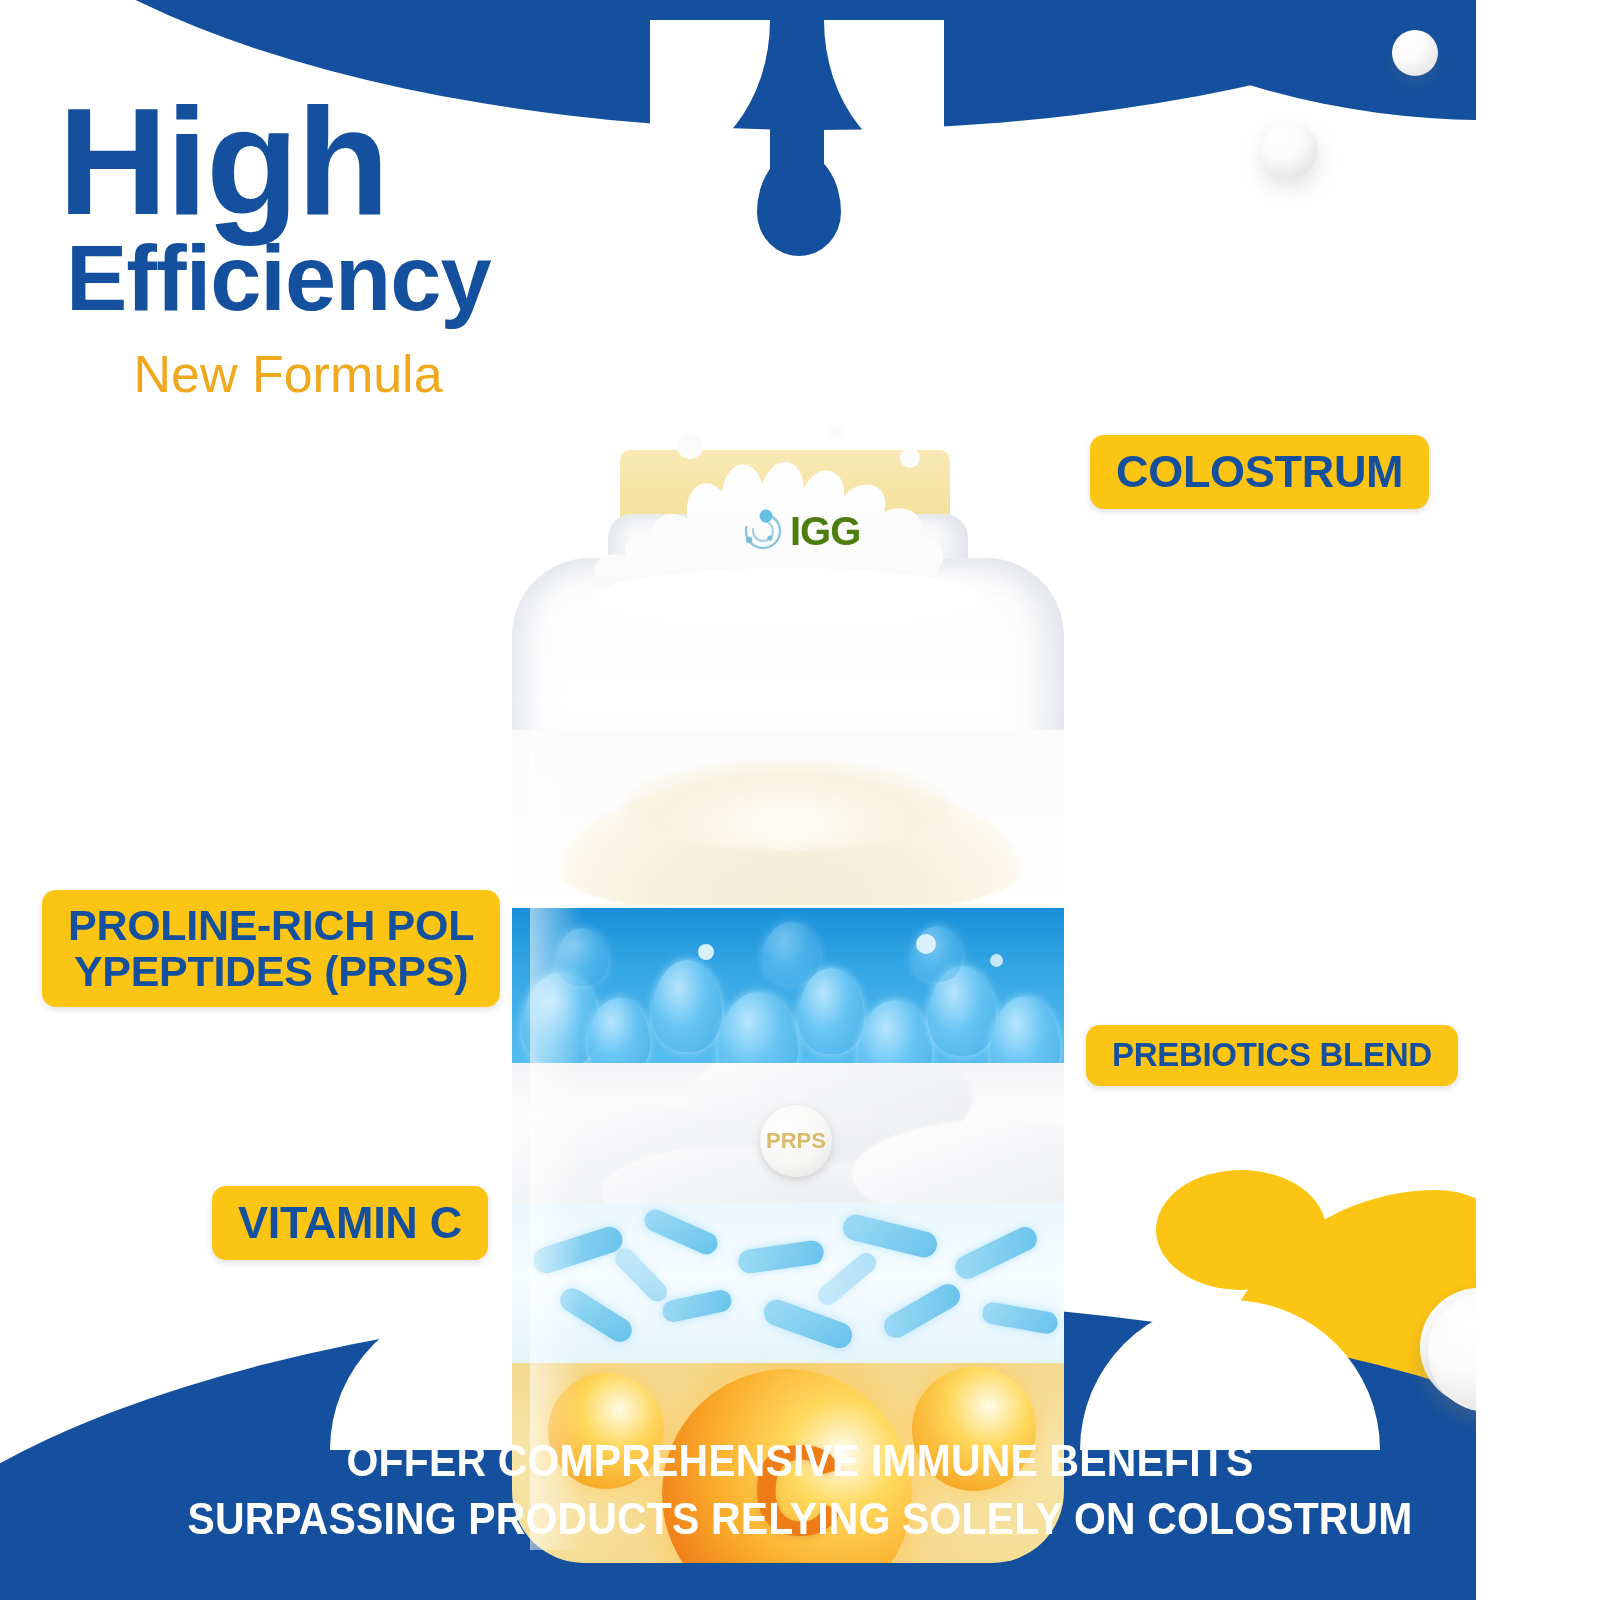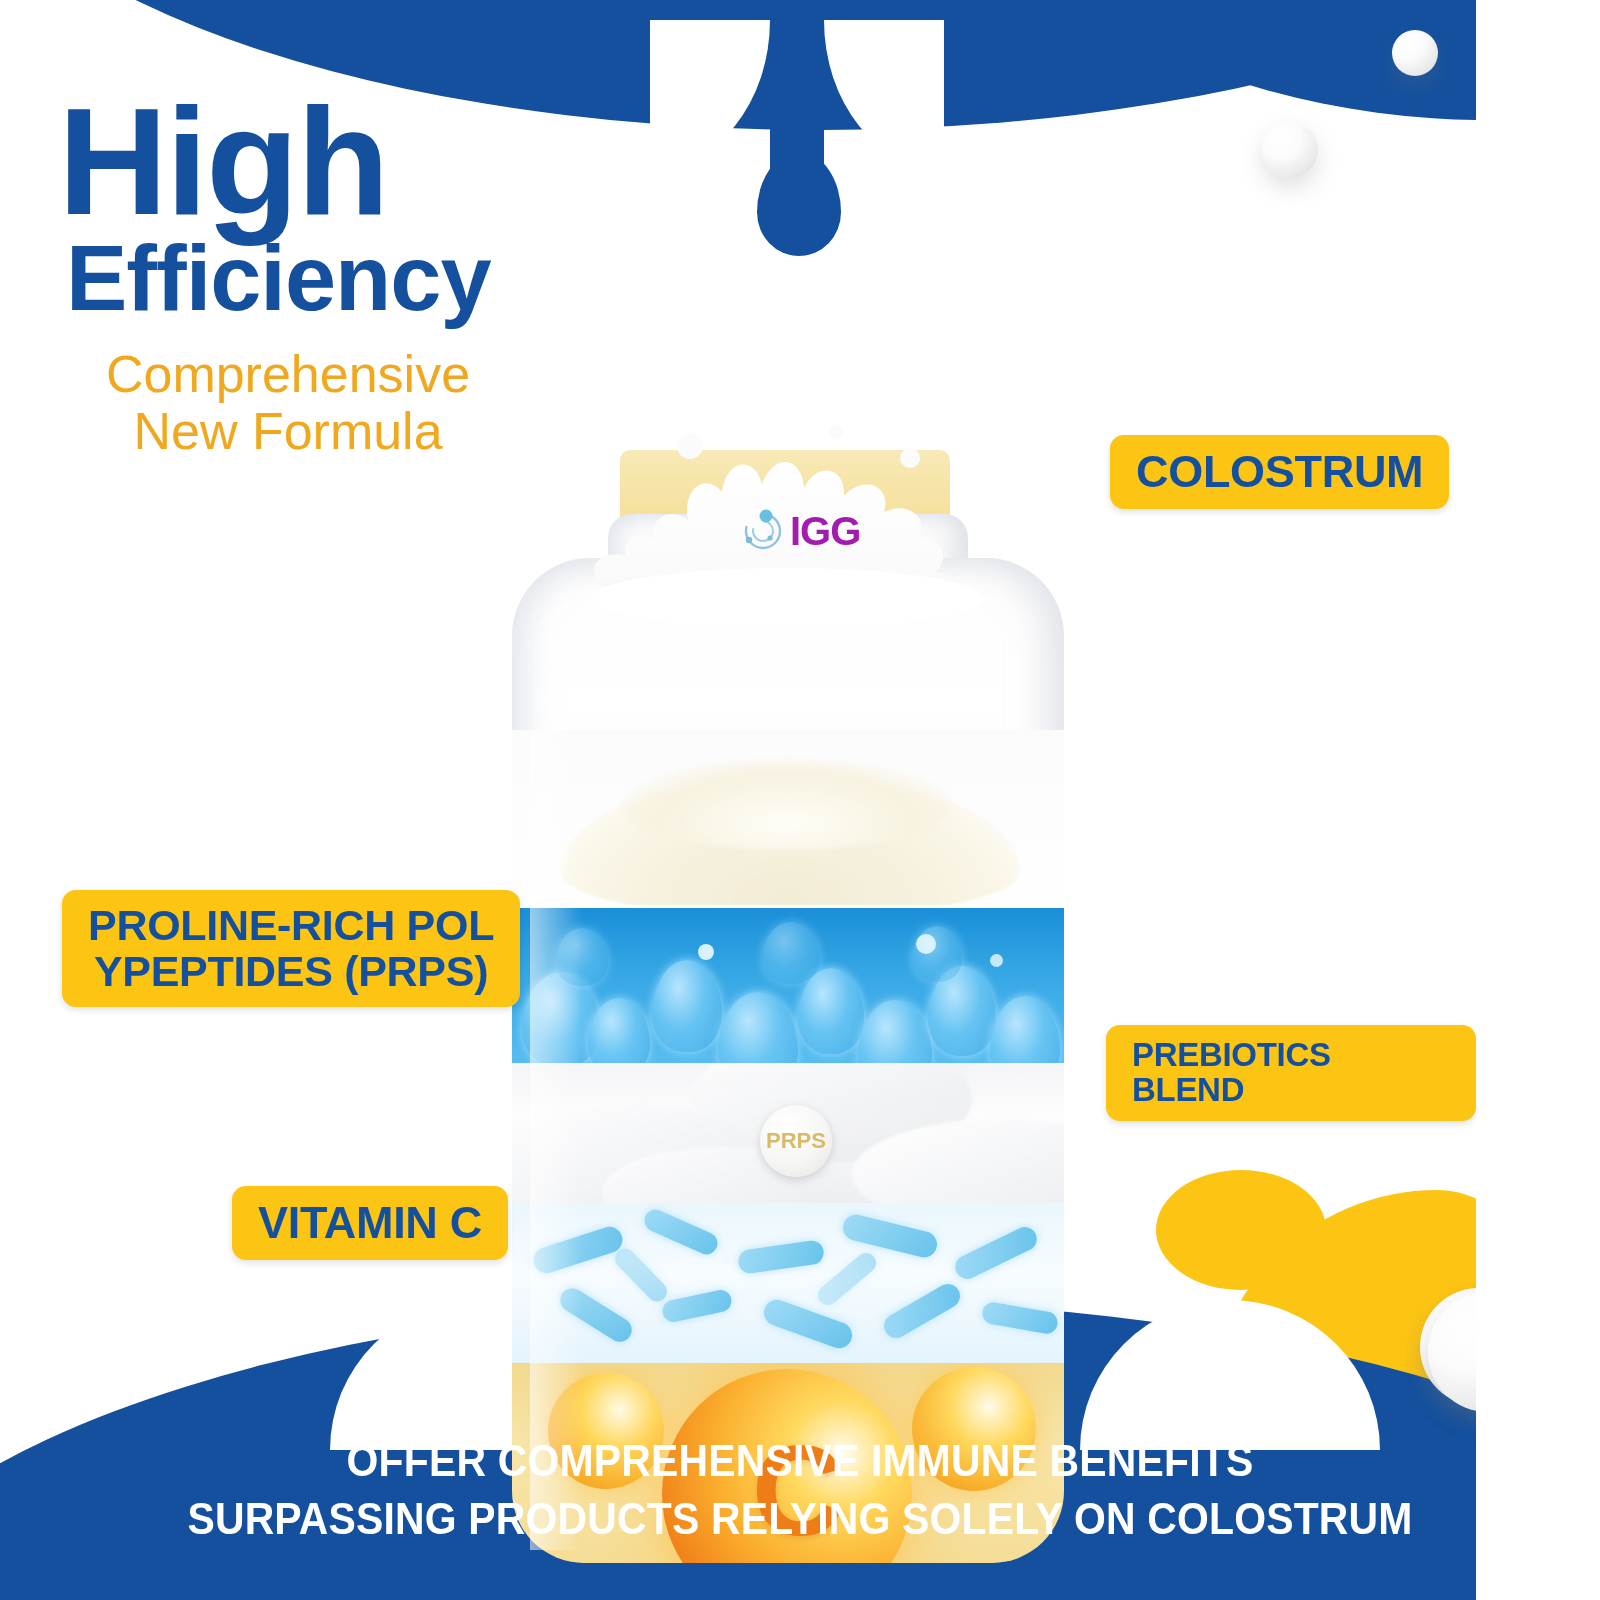--- a/index.html
+++ b/index.html
@@ -96,21 +96,20 @@
     position:absolute;z-index:12;
     background:var(--yellow);
     color:var(--blue);
     font-weight:700;
     border-radius:14px;
     padding:13px 26px;
     line-height:1.06;
     box-shadow:0 3px 7px rgba(0,0,0,.12);
     white-space:pre-line;
     letter-spacing:-.3px;
-    margin-left:20px;
   }
   .badge.b-lacto{left:148px;top:585px;font-size:46px;}
   .badge.b-prps{left:42px;top:890px;font-size:43px;text-align:center;}
   .badge.b-vitc{left:212px;top:1186px;font-size:45px;}
   .badge.b-colo{left:1090px;top:435px;font-size:45px;}
   .badge.b-probio{left:1082px;top:765px;font-size:45px;}
   .badge.b-prebio{left:1086px;top:1025px;font-size:33px;}
 
   
   .bottle{
@@ -145,21 +144,21 @@
   .splash{
     position:absolute;left:66px;top:-20px;width:420px;height:215px;
     z-index:3;
   }
   .igg-logo{
     position:absolute;left:228px;top:78px;z-index:4;
     display:flex;align-items:center;gap:4px;
   }
   .igg-mark{width:46px;height:46px;position:relative;}
   .igg-text{
-    font-size:40px;font-weight:700;color:#a21caf;letter-spacing:-1px;
+    font-size:40px;font-weight:700;color:#4d7c0f;letter-spacing:-1px;
   }
 
   
   .band{position:absolute;left:0;width:552px;overflow:hidden;}
   .band-powder{
     top:300px;height:175px;
     background:linear-gradient(180deg,#fbfbfc 0%,#ffffff 100%);
   }
   .powder-heap{
     position:absolute;left:48px;top:44px;width:460px;height:140px;
@@ -266,21 +265,20 @@
   <div class="pearl" style="left:1392px;top:30px;width:46px;height:46px;"></div>
   <div class="pearl" style="left:1262px;top:122px;width:56px;height:56px;"></div>
   <div class="pearl" style="left:1520px;top:262px;width:118px;height:118px;"></div>
   <div class="pearl" style="left:1420px;top:1288px;width:118px;height:118px;"></div>
   <div class="pearl" style="left:1516px;top:1352px;width:96px;height:96px;"></div>
 
   <div class="headline">
     <div class="h-high">High</div>
     <div class="h-eff">Efficiency</div>
     <div class="sub">
-      <div>Comprehensive</div>
       <div>New Formula</div>
     </div>
   </div>
 
   <div class="badge b-prps">PROLINE-RICH POL
 YPEPTIDES (PRPS)</div>
   <div class="badge b-vitc">VITAMIN C</div>
 
   <div class="badge b-colo">COLOSTRUM</div>
   <div class="badge b-prebio">PREBIOTICS BLEND</div>

